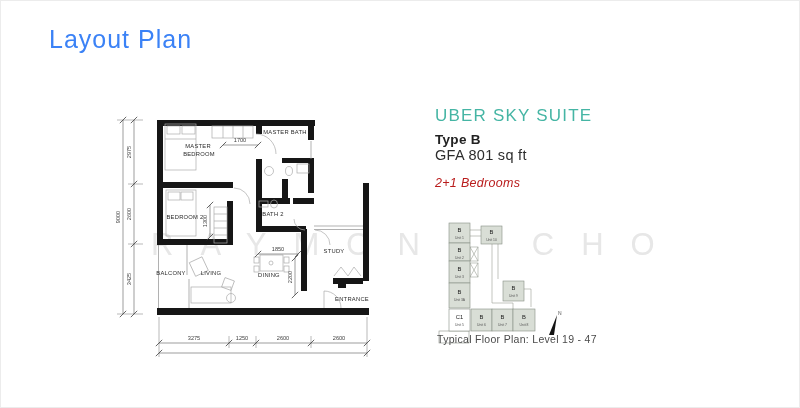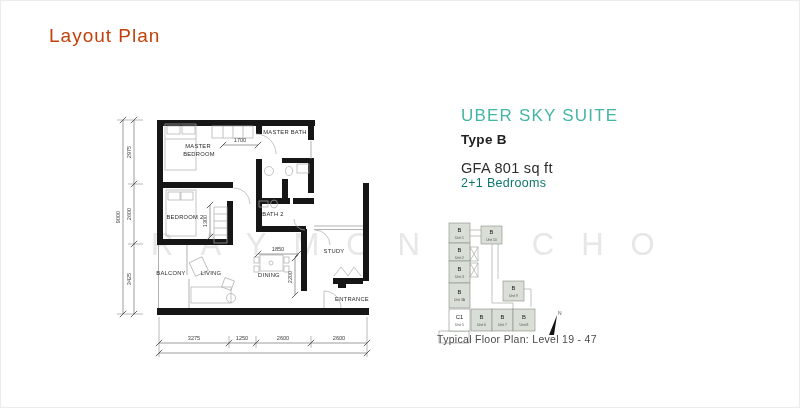--- a/index.html
+++ b/index.html
@@ -1,28 +1,28 @@
 <!DOCTYPE html>
 <html><head>
 <meta charset="utf-8">
 <style>
   html,body{margin:0;padding:0;background:#fff;}
   .canvas{position:relative;width:800px;height:408px;background:#fff;overflow:hidden;
           font-family:"Liberation Sans", sans-serif; border:1px solid #ececec; box-sizing:border-box;}
-  .page-title{position:absolute;left:48px;top:24px;font-size:19px;letter-spacing:1px;
-              color:#c2410c;font-weight:400;}
+  .page-title{position:absolute;left:48px;top:24px;font-size:25px;letter-spacing:1px;
+              color:#3b82f6;font-weight:400;}
   .watermark{position:absolute;left:150px;top:226px;font-size:31px;font-weight:400;
              color:#e7e7e7;letter-spacing:27px;white-space:nowrap;z-index:0;}
   .plan-svg{position:absolute;left:100px;top:85px;z-index:1;}
   .key-svg{position:absolute;left:428px;top:208px;z-index:1;}
-  .info{position:absolute;left:460px;top:105px;z-index:2;}
+  .info{position:absolute;left:434px;top:105px;z-index:2;}
   .info .project{color:#45b5a4;font-size:17px;letter-spacing:1.2px;font-weight:400;}
   .info .type{color:#222;font-size:13.5px;font-weight:700;margin-top:6px;letter-spacing:.3px;}
-  .info .gfa{color:#2d2d2d;font-size:14.5px;margin-top:13px;letter-spacing:.3px;}
-  .info .beds{color:#0f766e;font-size:12.5px;margin-top:0;letter-spacing:.3px;}
+  .info .gfa{color:#2d2d2d;font-size:14.5px;margin-top:0;letter-spacing:.3px;}
+  .info .beds{color:#b91c1c;font-size:12.5px;margin-top:13px;letter-spacing:.3px;font-style:italic;}
   .caption{position:absolute;left:436px;top:332px;font-size:10.5px;color:#4b4b4b;
            letter-spacing:.3px;z-index:2;}
   svg text{font-family:"Liberation Sans", sans-serif;}
   .roomlbl{fill:#2b2b2b;font-size:5.8px;letter-spacing:.25px;}
   .dimtxt{fill:#3f3f3f;font-size:5.6px;}
   .unitB{font-size:5.8px;fill:#222;}
   .unitN{font-size:3.4px;fill:#555;}
 </style>
 </head>
 <body>

